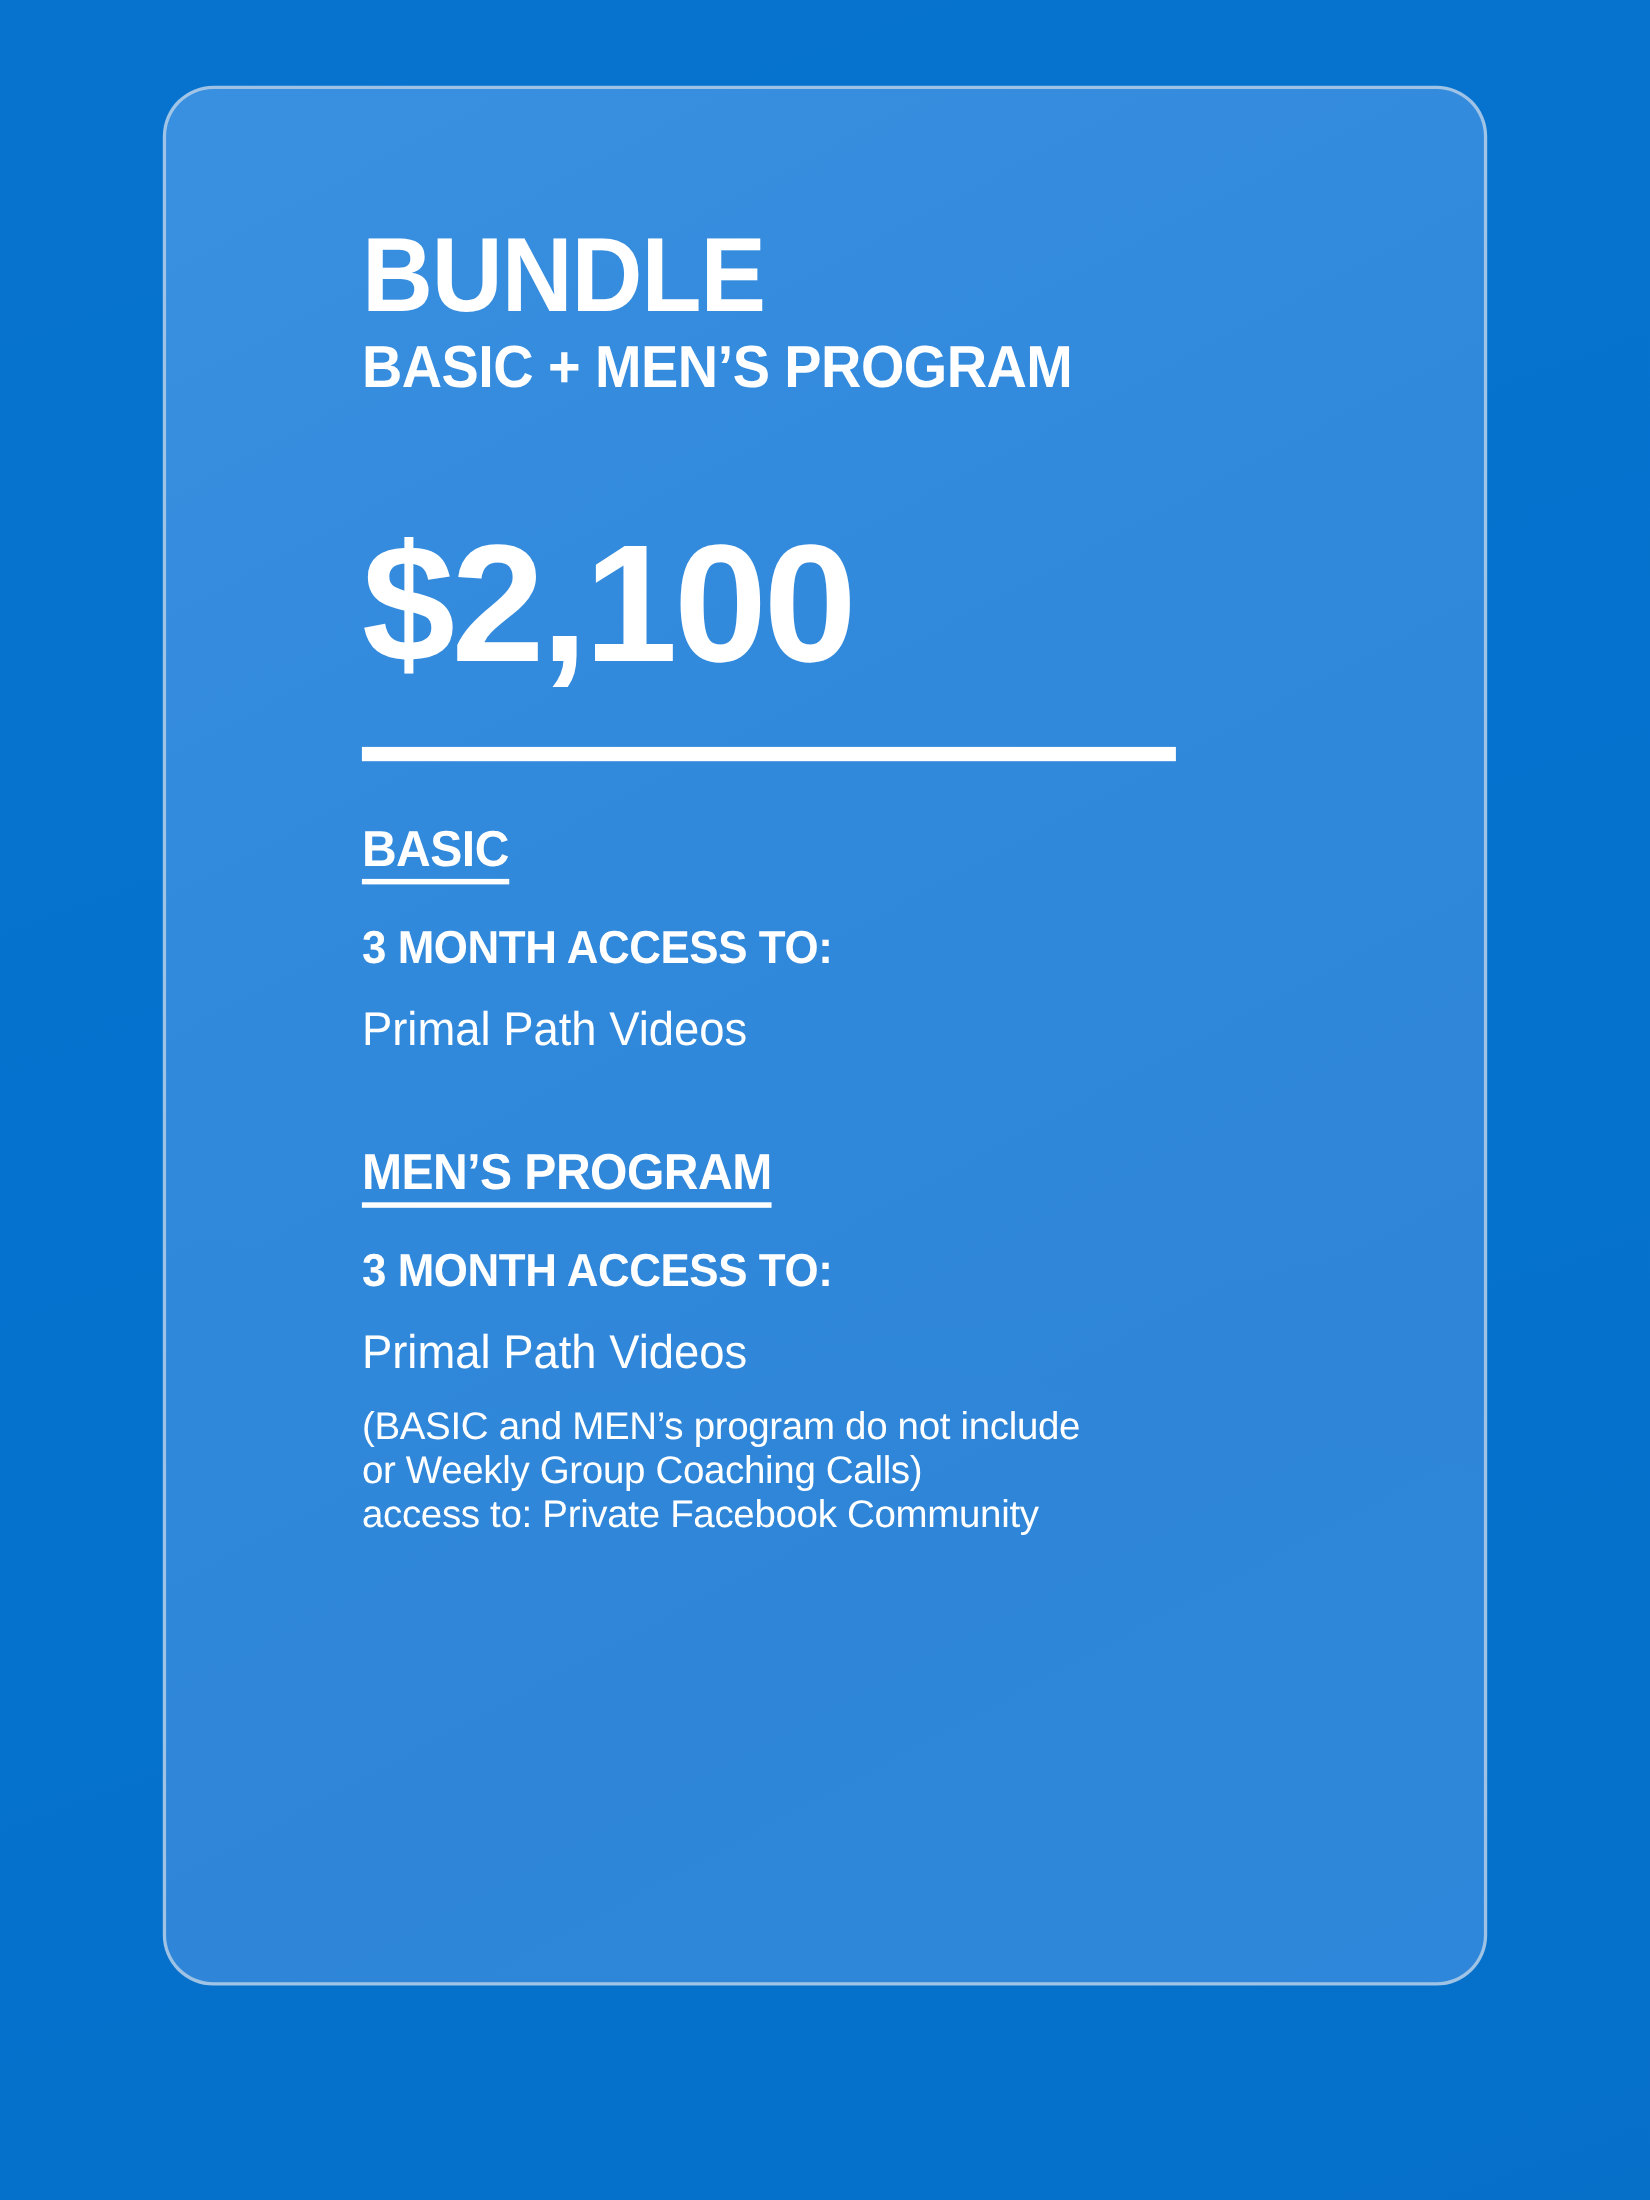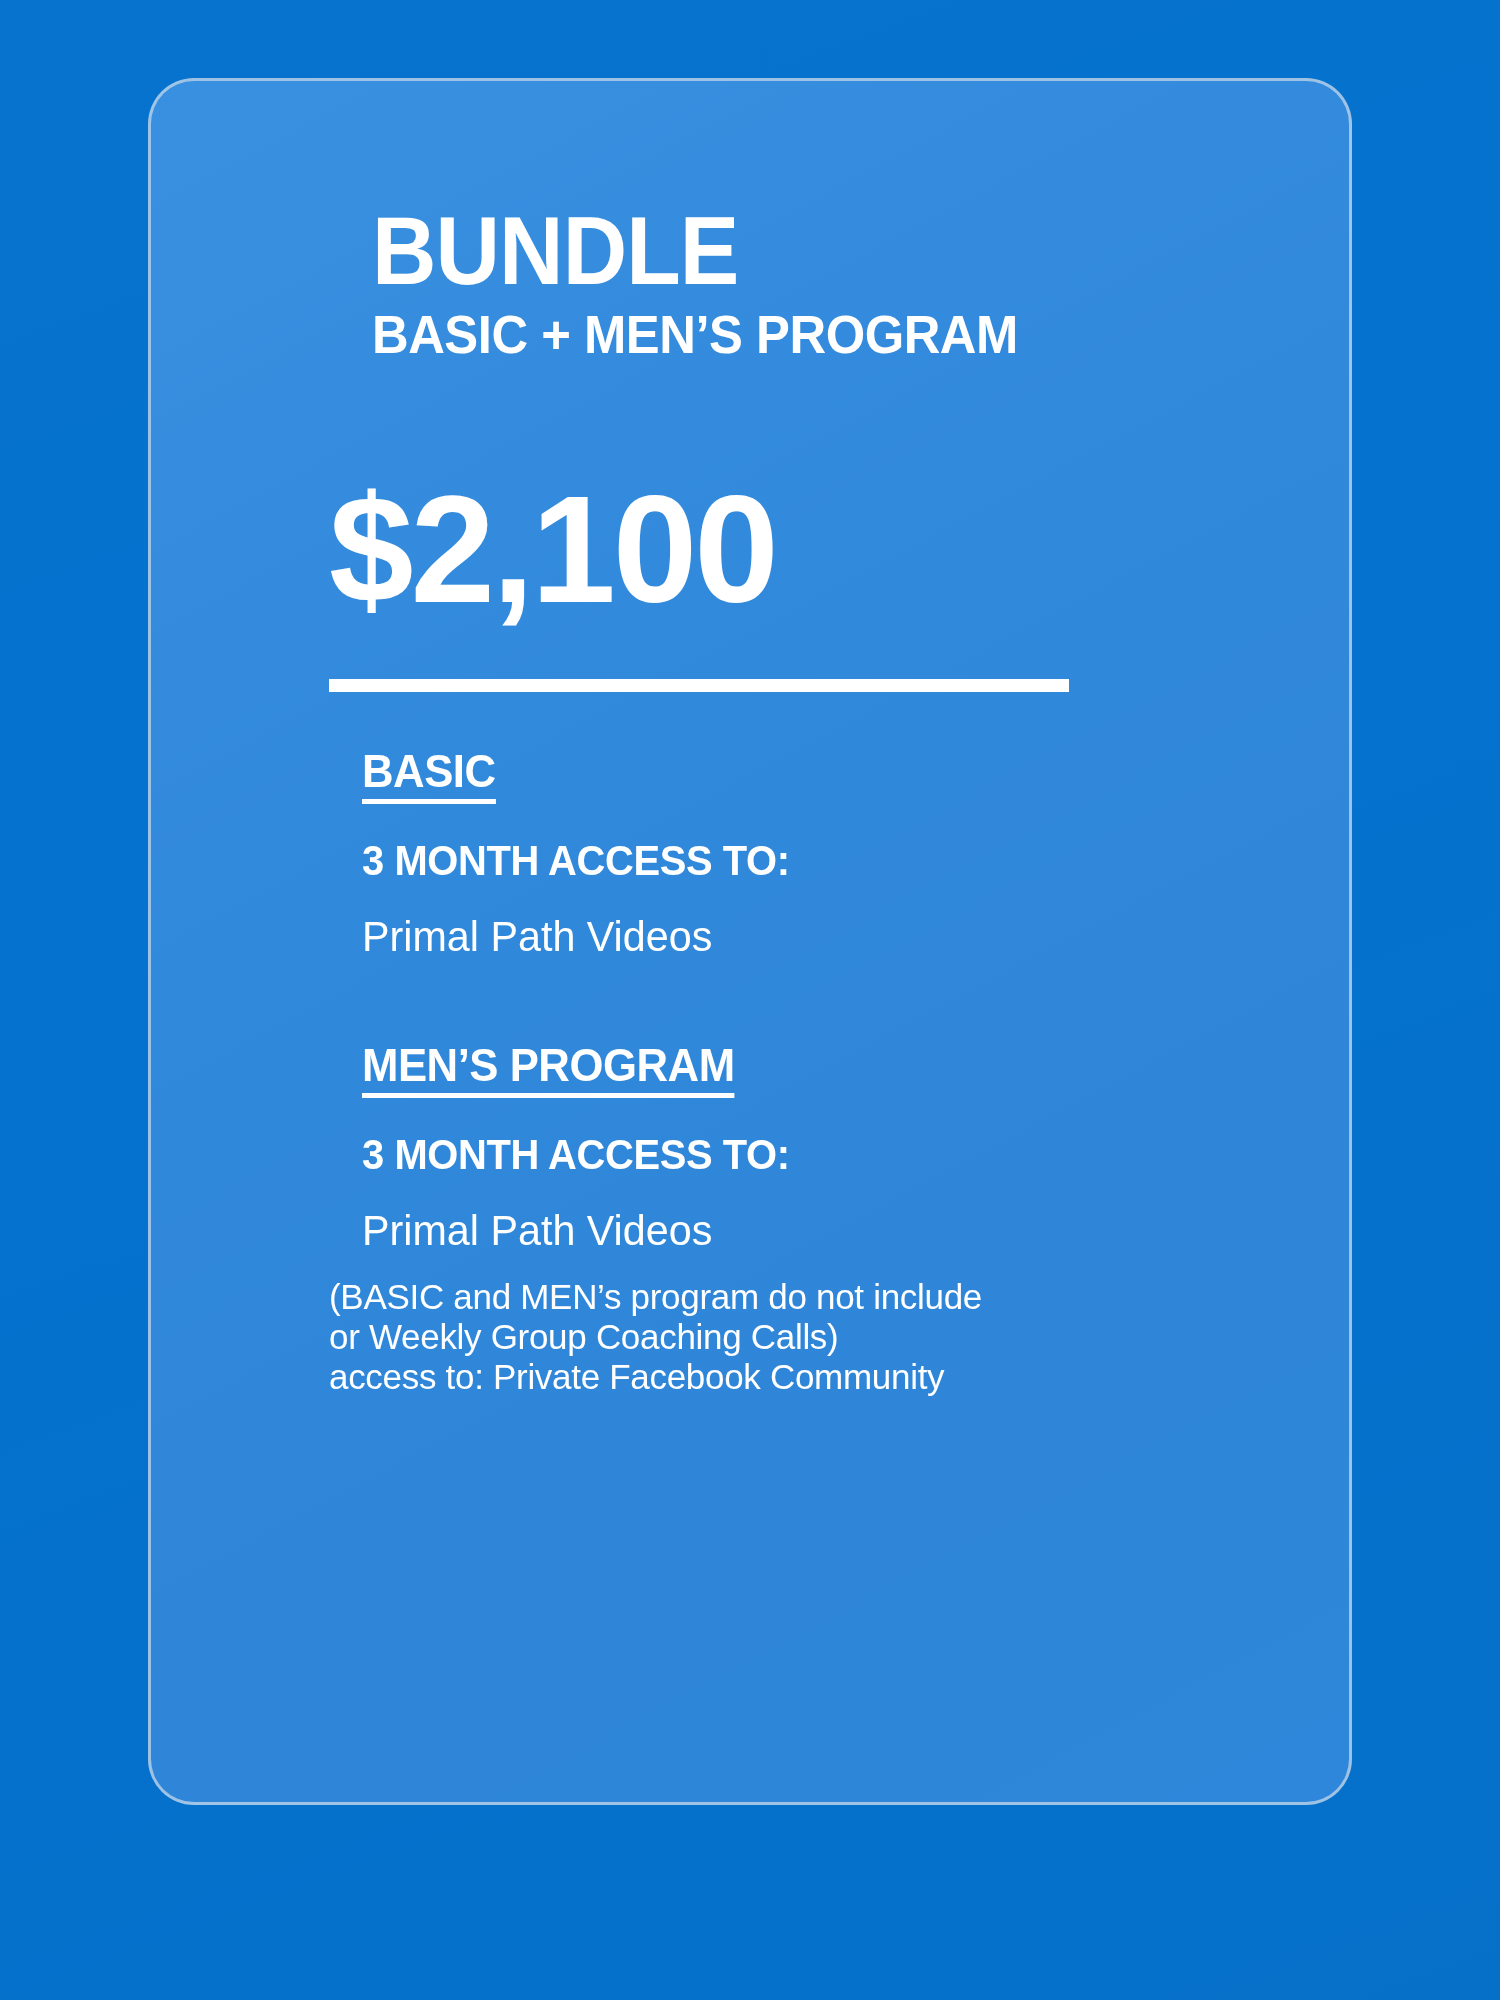--- a/index.html
+++ b/index.html
@@ -44,21 +44,20 @@
     padding: 0 58px;
     box-sizing: border-box;
   }
 
   
   .header {
     position: absolute;
     left: 178px;
     top: 124px;
     width: 980px;
-    margin-left: 43px;
   }
   .bundle-title {
     display: block;
     color: #ffffff;
     font-size: 96px;
     line-height: 0.96;
     font-weight: 700;
     letter-spacing: -1px;
     transform: scaleX(0.93);
     transform-origin: left center;
@@ -98,21 +97,20 @@
     width: 740px;
     height: 13px;
     background: #ffffff;
   }
 
   
   .section {
     position: absolute;
     left: 178px;
     width: 960px;
-    margin-left: 33px;
   }
   .section-basic { top: 666px; }
   .section-mens  { top: 960px; }
 
   .section-name {
     display: inline-block;
     color: #ffffff;
     font-size: 46px;
     line-height: 1.06;
     font-weight: 700;

